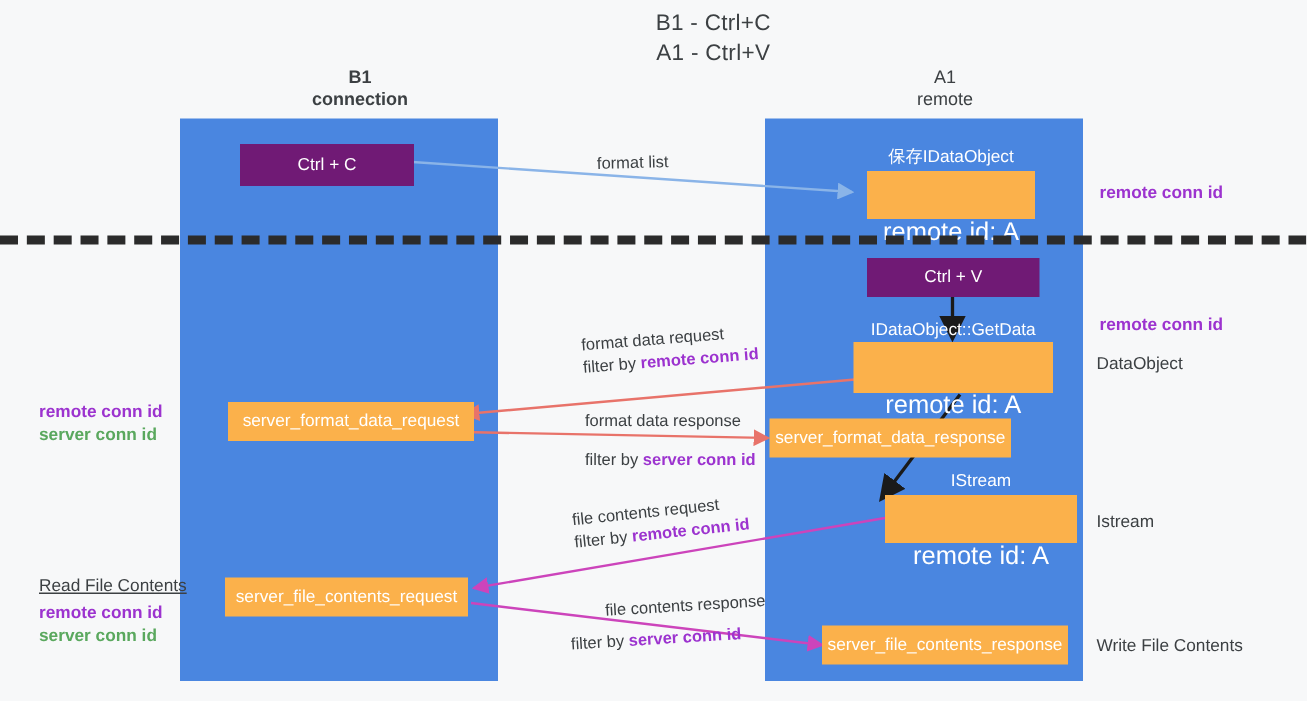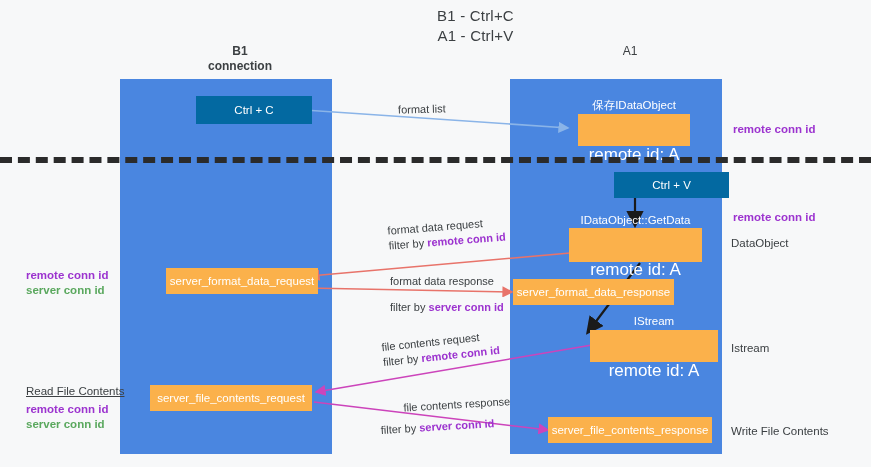--- a/index.html
+++ b/index.html
@@ -56,21 +56,21 @@
     flex-direction: column;
     align-items: center;
     justify-content: center;
     color: #ffffff;
     font-size: 11.5px;
     line-height: 14px;
     text-align: center;
     padding: 2px 4px;
     z-index: 6;
   }
-  .box.green { background: #0369a1; margin-left: 36px; }
+  .box.green { background: #701a75; }
   .box.orange { background: #fbb14b; gap: 36px; }
   .box .l2 { font-size: 17px; }
 
   
   .side-label {
     font-size: 11.5px;
     line-height: 15px;
     color: #3c4043;
     z-index: 7;
   }
@@ -113,20 +113,21 @@
     <div>B1 - Ctrl+C</div>
     <div>A1 - Ctrl+V</div>
   </div>
 
   <div class="abs col-head" id="head-b1">
     <div>B1</div>
     <div>connection</div>
   </div>
   <div class="abs col-head" id="head-a1">
     <div>A1</div>
+    <div>remote</div>
   </div>
 
   <div class="abs lane" id="lane-b1"></div>
   <div class="abs lane" id="lane-a1"></div>
 
   <svg class="abs" id="arrows" viewBox="0 0 871 467">
     <defs>
       <marker id="ah-blue" markerWidth="7" markerHeight="7" refX="6" refY="3.5" orient="auto">
         <path d="M0,0 L7,3.5 L0,7 z" fill="#8ab4e8"></path>
       </marker>
@@ -169,21 +170,21 @@
 
   <div class="abs box green" style="left:578px; top:172px; width:115px; height:26px;">
     <div>Ctrl + V</div>
   </div>
 
   <div class="abs box orange" style="left:569px; top:228px; width:133px; height:34px;">
     <div>IDataObject::GetData</div>
     <div class="l2">remote id: A</div>
   </div>
 
-  <div class="abs box orange" style="left:166px; top:268px; width:152px; height:26px;">
+  <div class="abs box orange" style="left:152px; top:268px; width:164px; height:26px;">
     <div>server_format_data_request</div>
   </div>
 
   <div class="abs box orange" style="left:513px; top:279px; width:161px; height:26px;">
     <div>server_format_data_response</div>
   </div>
 
   <div class="abs box orange" style="left:590px; top:330px; width:128px; height:32px;">
     <div>IStream</div>
     <div class="l2">remote id: A</div>

